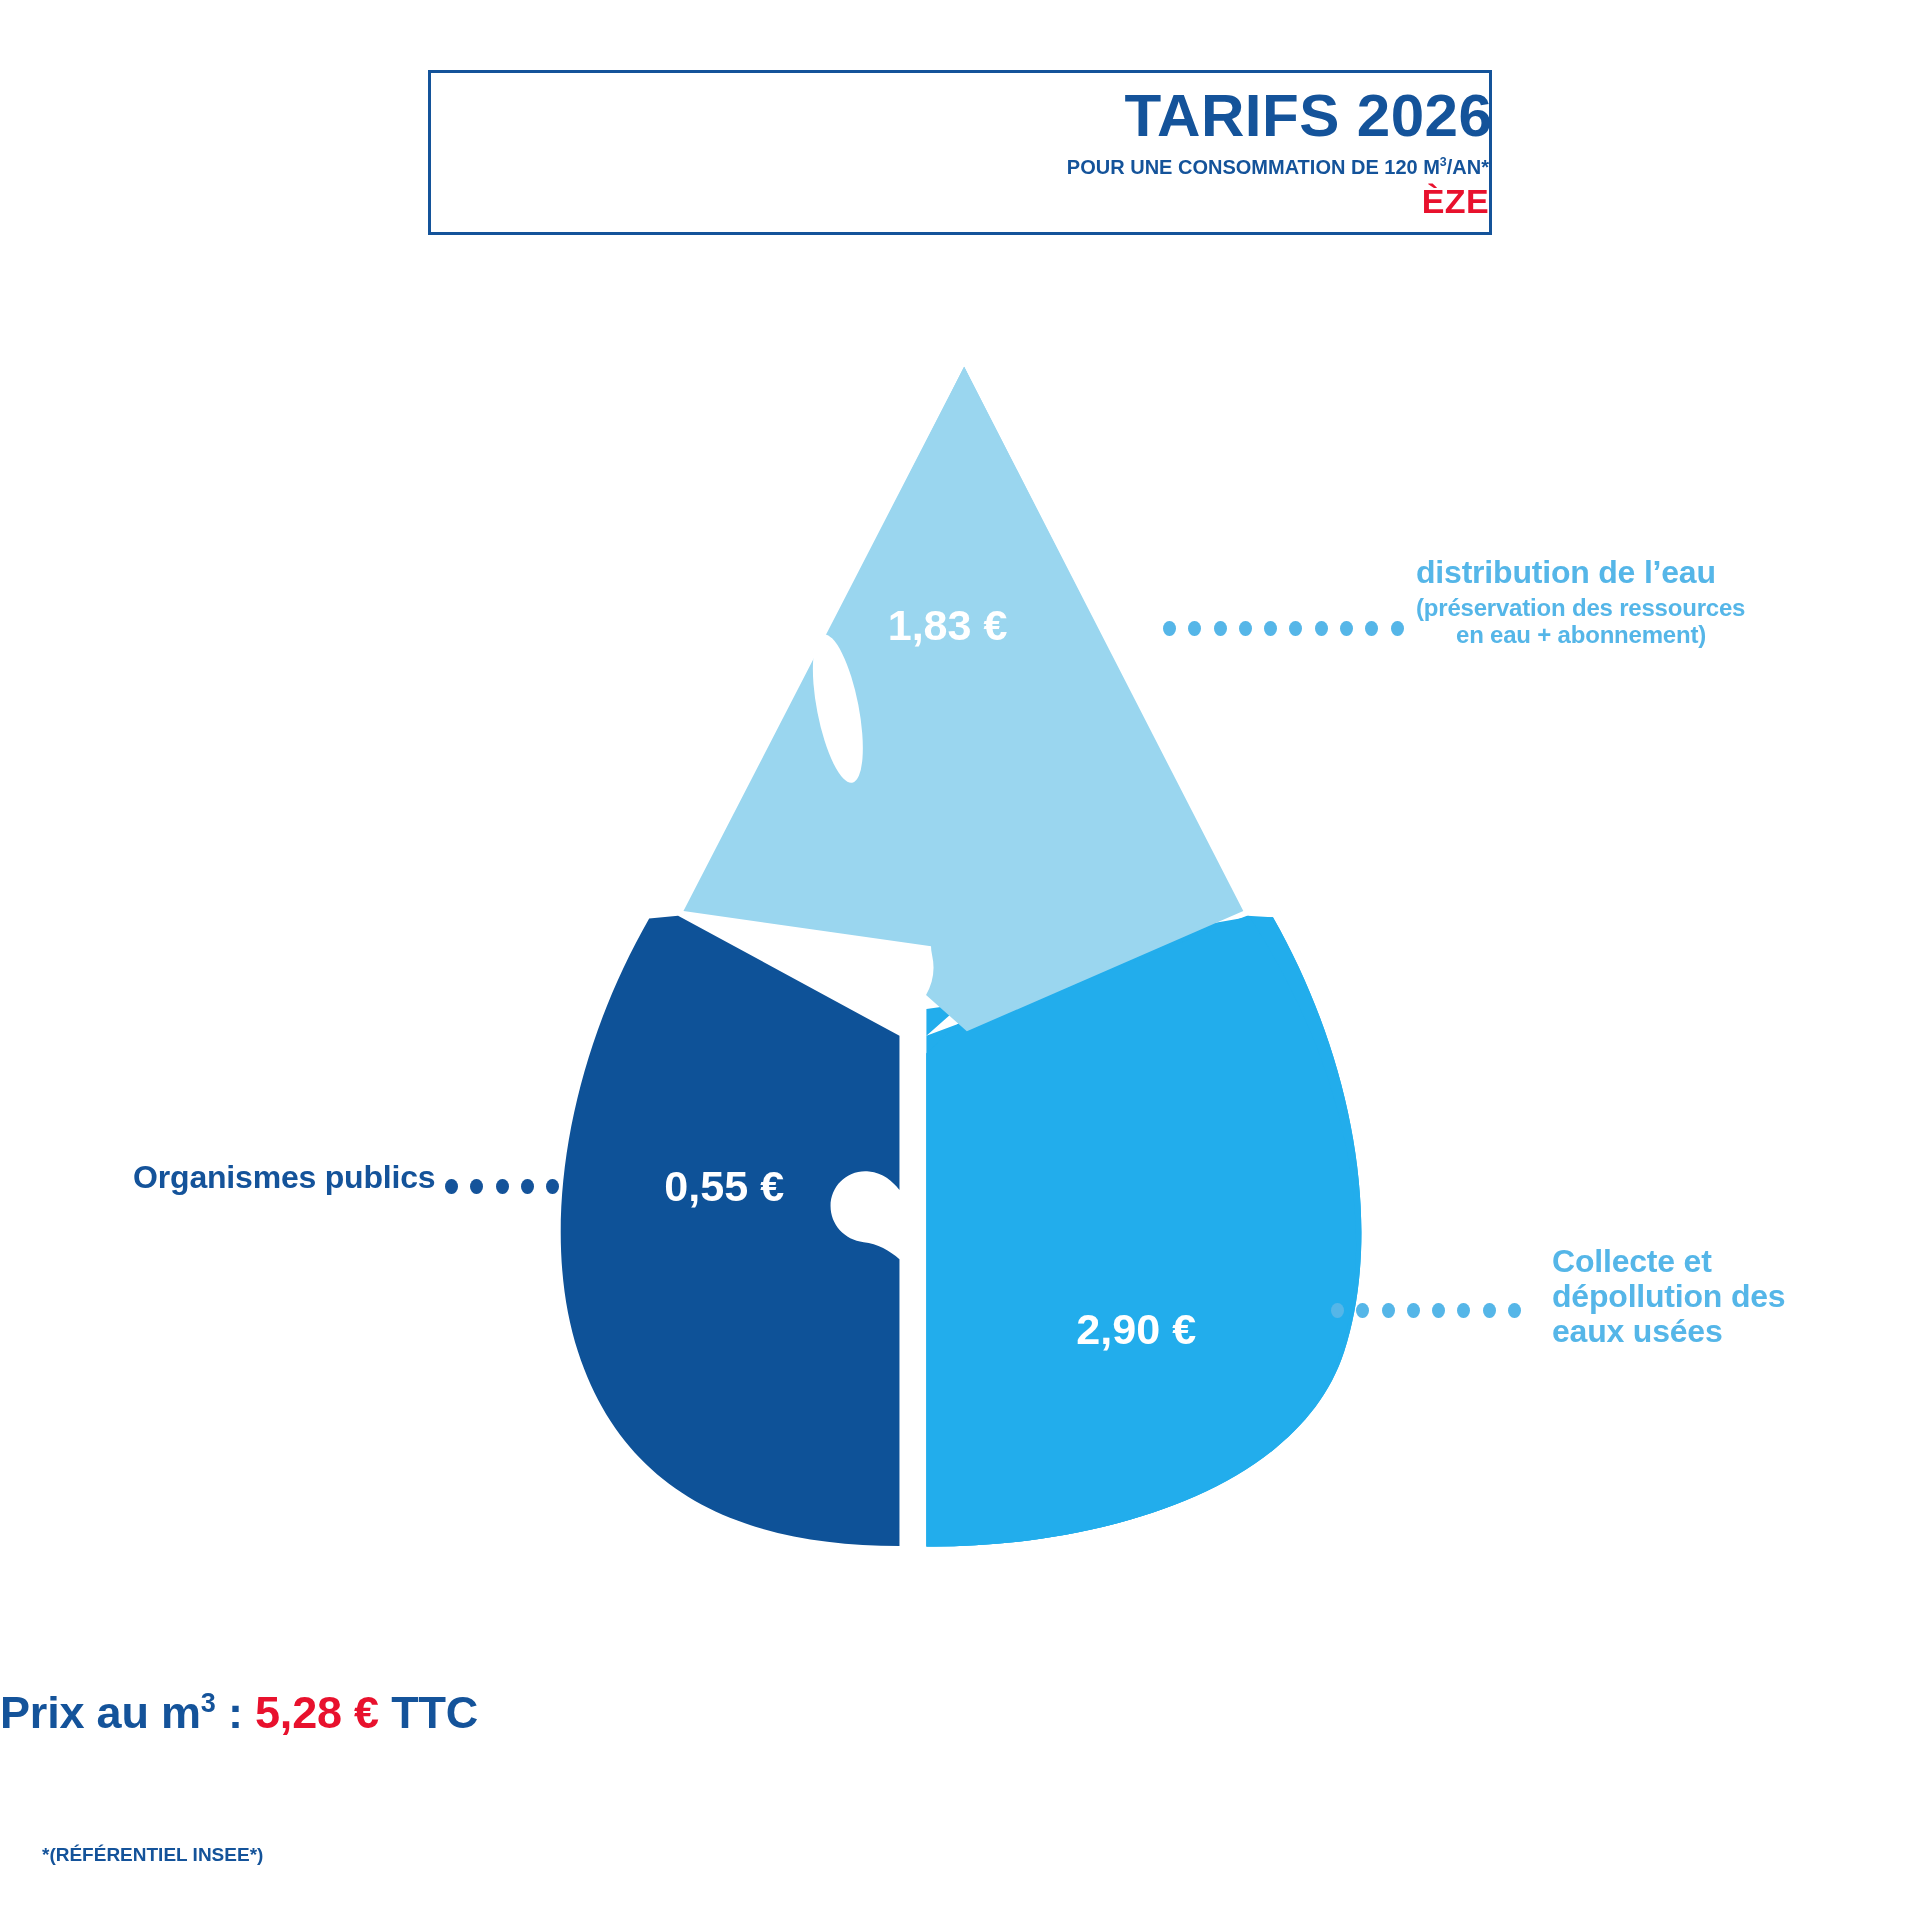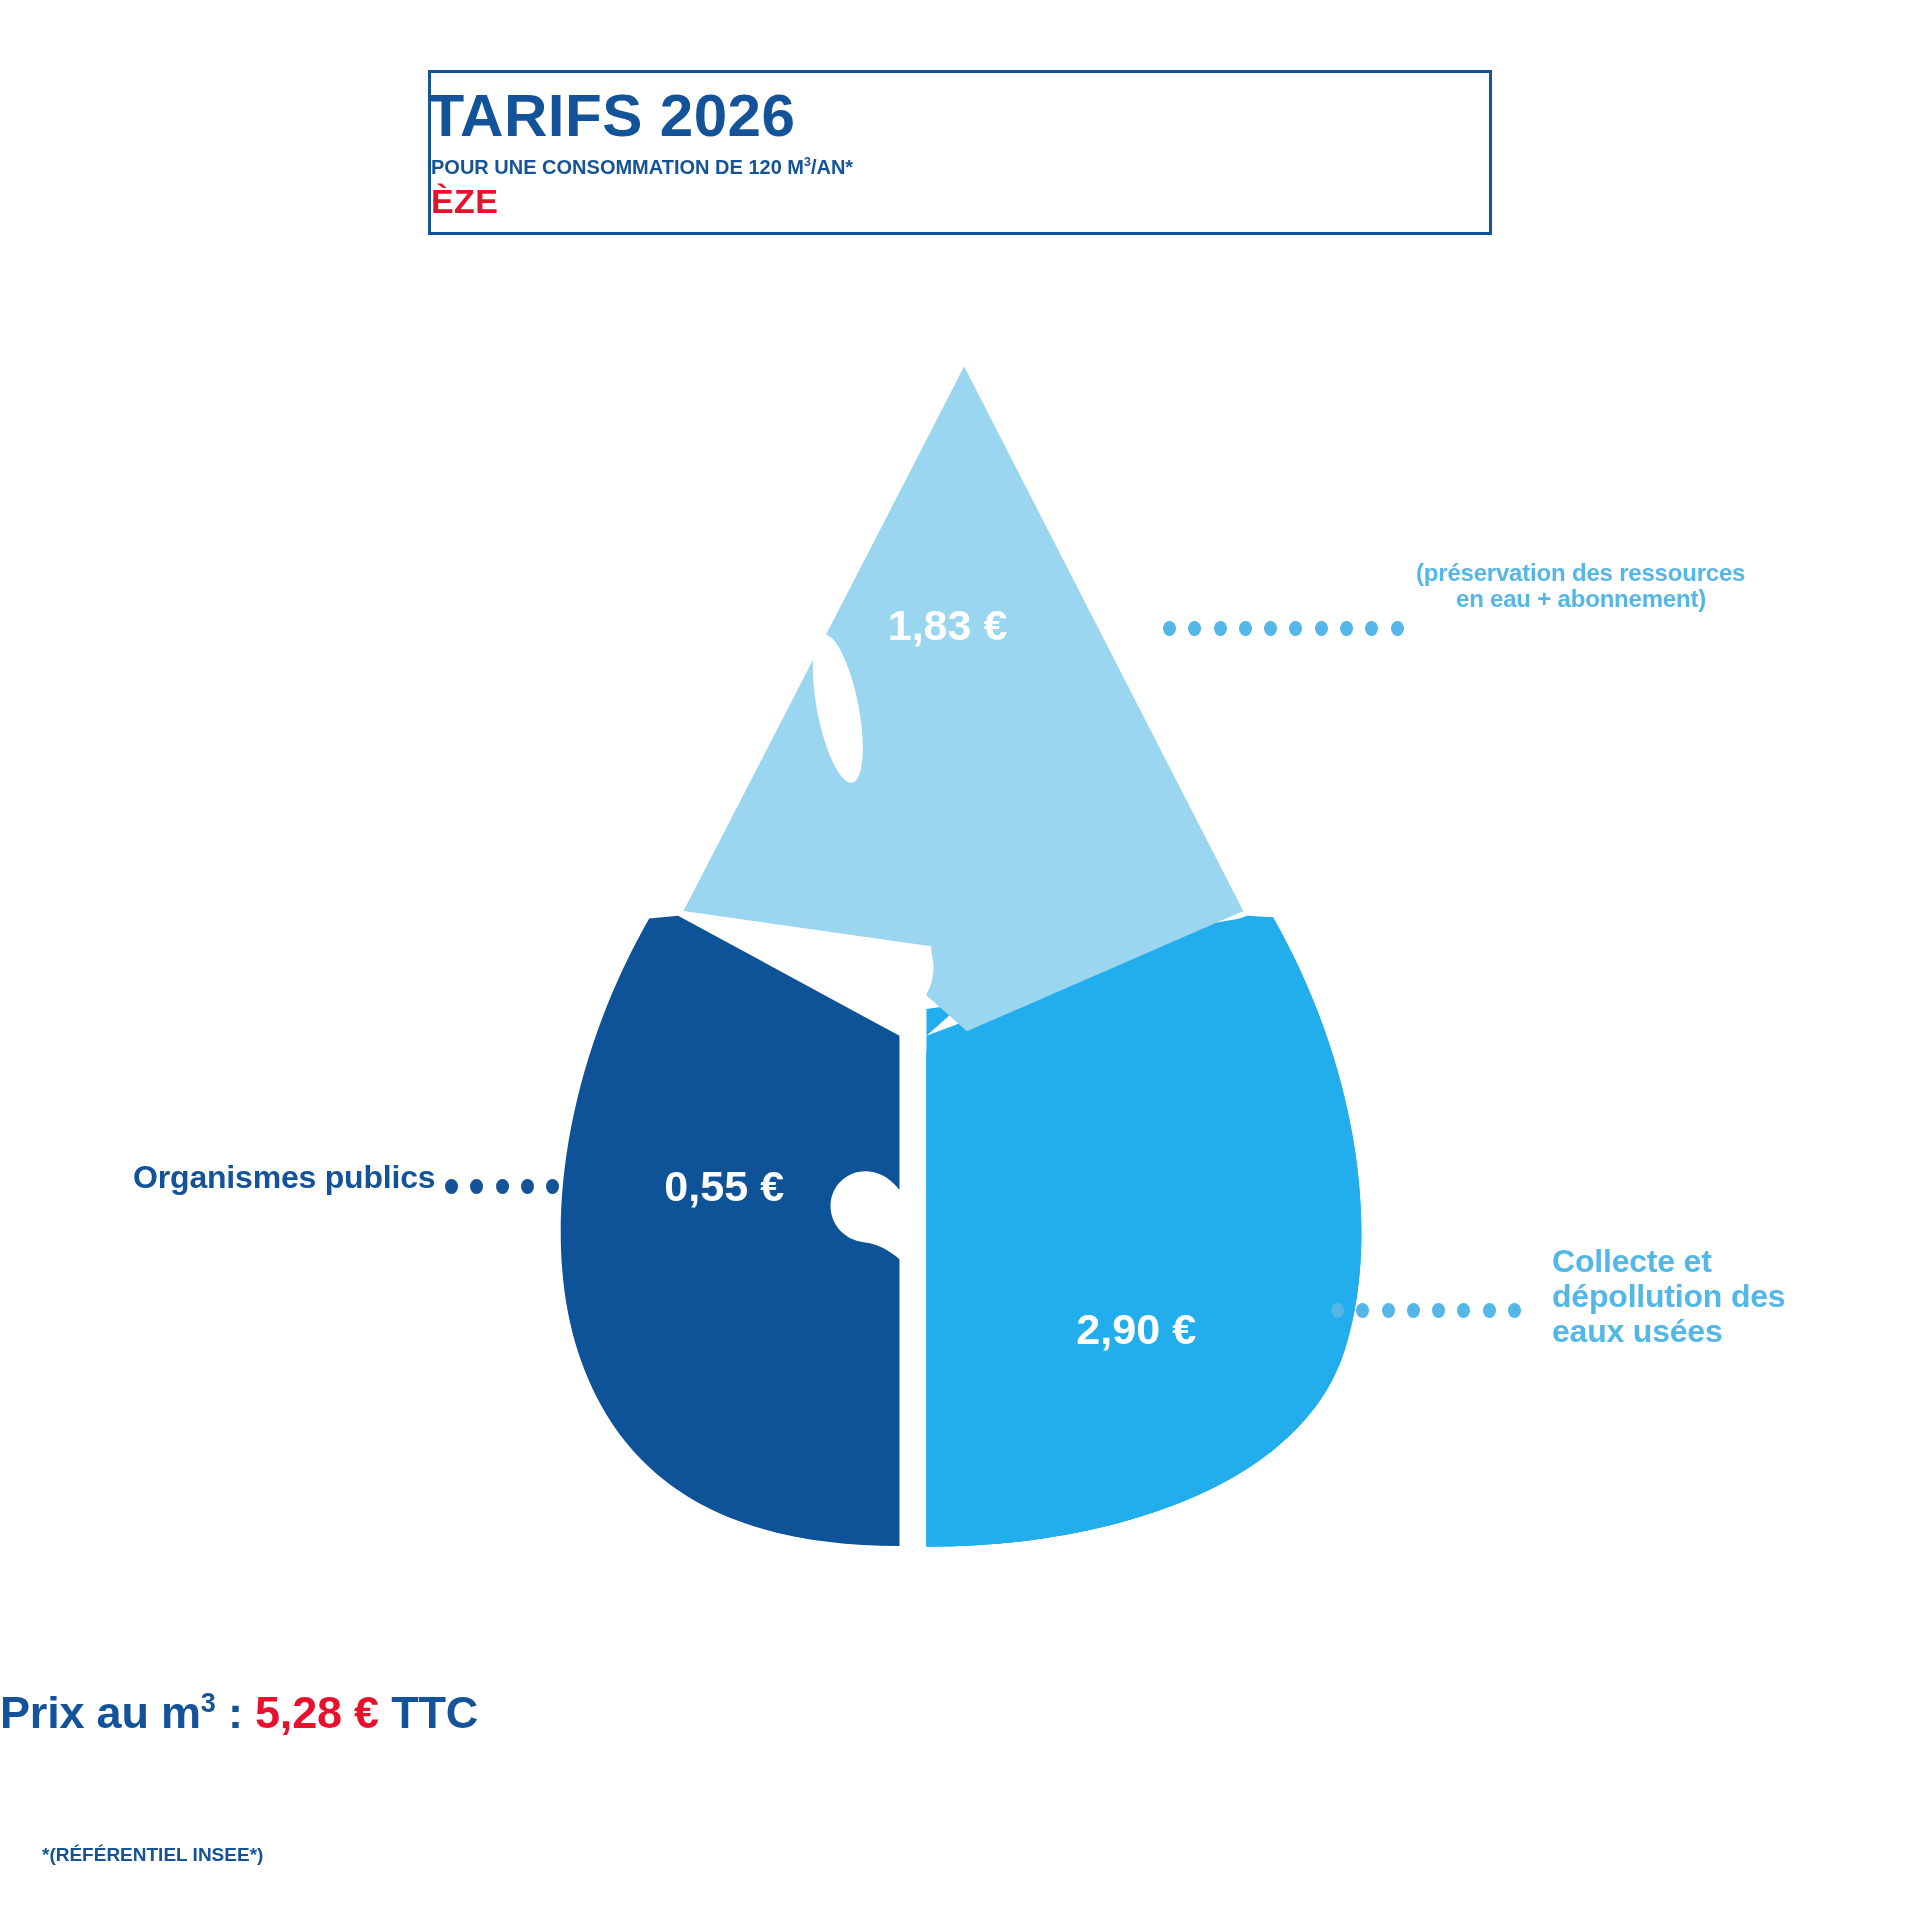--- a/index.html
+++ b/index.html
@@ -6,21 +6,21 @@
   body{
     width:1926px;height:1926px;background:#ffffff;
     font-family:"Liberation Sans", sans-serif;
     overflow:hidden;position:relative;
   }
 
   
   #header-box{
     position:absolute;left:428px;top:70px;width:1064px;height:165px;
     border:3.1px solid #14539A;background:#ffffff;box-sizing:border-box;
-    display:flex;flex-direction:column;align-items:flex-start;justify-content:center;
+    display:flex;flex-direction:column;align-items:flex-end;justify-content:center;
   }
   #title-main{
     font-size:59px;font-weight:bold;color:#14539A;letter-spacing:0.4px;
     line-height:1.0;margin:0;padding:0;transform:scaleX(1.02);
   }
   #title-sub{
     font-size:20px;font-weight:bold;color:#14539A;letter-spacing:0px;
     line-height:1.0;margin-top:10px;white-space:nowrap;
   }
   #title-sub sup{font-size:0.62em;vertical-align:super;}
@@ -222,20 +222,21 @@
 
 <div class="dotline navy" id="dots-organismes">
   <span class="dot"></span>
   <span class="dot"></span>
   <span class="dot"></span>
   <span class="dot"></span>
   <span class="dot"></span>
 </div>
 
 <div class="callout" id="label-potabilisation">
+  <div class="big">distribution de l’eau</div>
   <div class="small">(préservation des ressources</div>
   <div class="small" style="margin-top:0;margin-left:40px;">en eau + abonnement)</div>
 </div>
 
 <div class="callout" id="label-collecte">
   <div class="big">Collecte et</div>
   <div class="big">dépollution des</div>
   <div class="big">eaux usées</div>
 </div>
 

